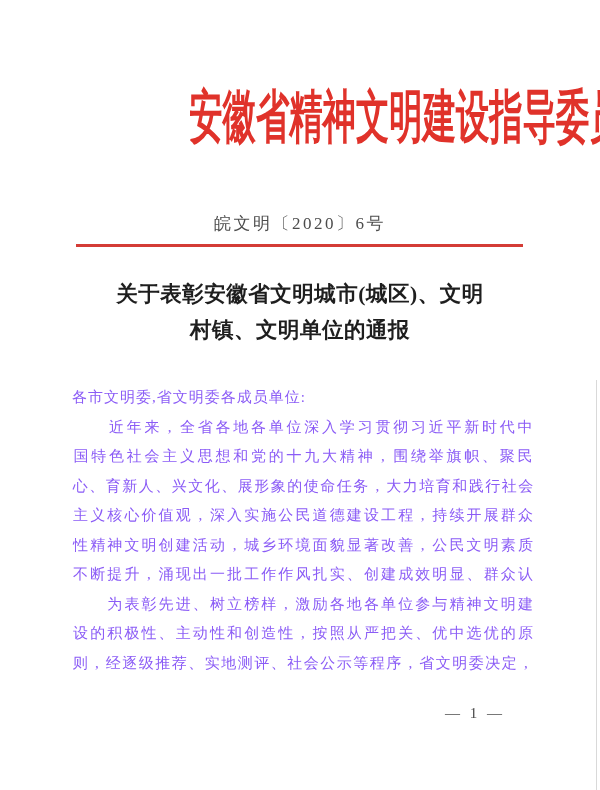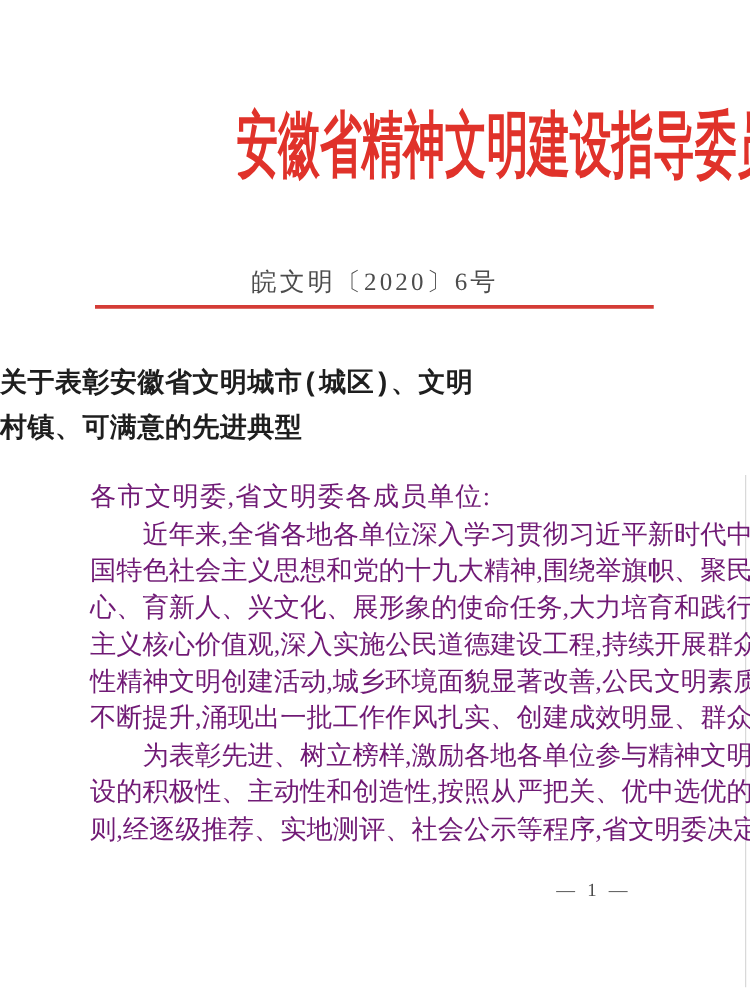--- a/index.html
+++ b/index.html
@@ -30,39 +30,38 @@
     display: inline-block;
     font-size: 57px; font-weight: bold;
     letter-spacing: 0;
     transform: scaleX(0.585);
     transform-origin: 50% 50%;
     line-height: 86px;
   }
   .docnum {
     position: absolute; top: 212px; left: 0;
     width: 600px; text-align: center;
-    font-size: 20px; letter-spacing: 2.5px;
+    font-size: 17px; letter-spacing: 2.5px;
     color: #4c4c4c;
   }
   .redline {
     position: absolute; top: 244px; left: 76px;
     width: 447px; height: 3px;
   }
   .title {
-    position: absolute; top: 290px; left: 0;
-    width: 600px; text-align: left;
+    position: absolute; top: 276px; left: 0;
+    width: 600px; text-align: center;
     font-size: 21.5px; font-weight: bold;
     color: #1e1e1e; line-height: 36px;
     letter-spacing: 0.5px;
-    font-family: Liberation Mono, monospace;
   }
   .body {
     position: absolute; top: 383px; left: 72px;
     width: 462px;
-    font-size: 21px; color: #701a75;
+    font-size: 15px; color: #8b5cf6;
   }
   .bline { height: 29.5px; line-height: 29.5px; }
   .bline.plain { letter-spacing: 1px; }
   .bline.just { display: flex; }
   .bline.just span {
     flex: 1 1 0; text-align: center; white-space: pre;
   }
   .pagenum {
     position: absolute; top: 703px; left: 445px;
     width: 90px;
@@ -80,21 +79,21 @@
   <div class="header">
     <span class="header-inner" style="color: rgb(224, 50, 42);">安徽省精神文明建设指导委员会文件</span>
   </div>
 
   <div class="docnum">皖文明〔2020〕6号</div>
 
   <div class="redline" style="background: rgb(212, 60, 54);"></div>
 
   <div class="title">
     <div>关于表彰安徽省文明城市(城区)、文明</div>
-    <div>村镇、可满意的先进典型</div>
+    <div>村镇、文明单位的通报</div>
   </div>
 
   <div class="body">
     <div class="bline plain">各市文明委,省文明委各成员单位:</div>
     <div id="body-lines">
         <div class="bline just">
           <span>　</span>
           <span>　</span>
           <span>近</span>
           <span>年</span>

